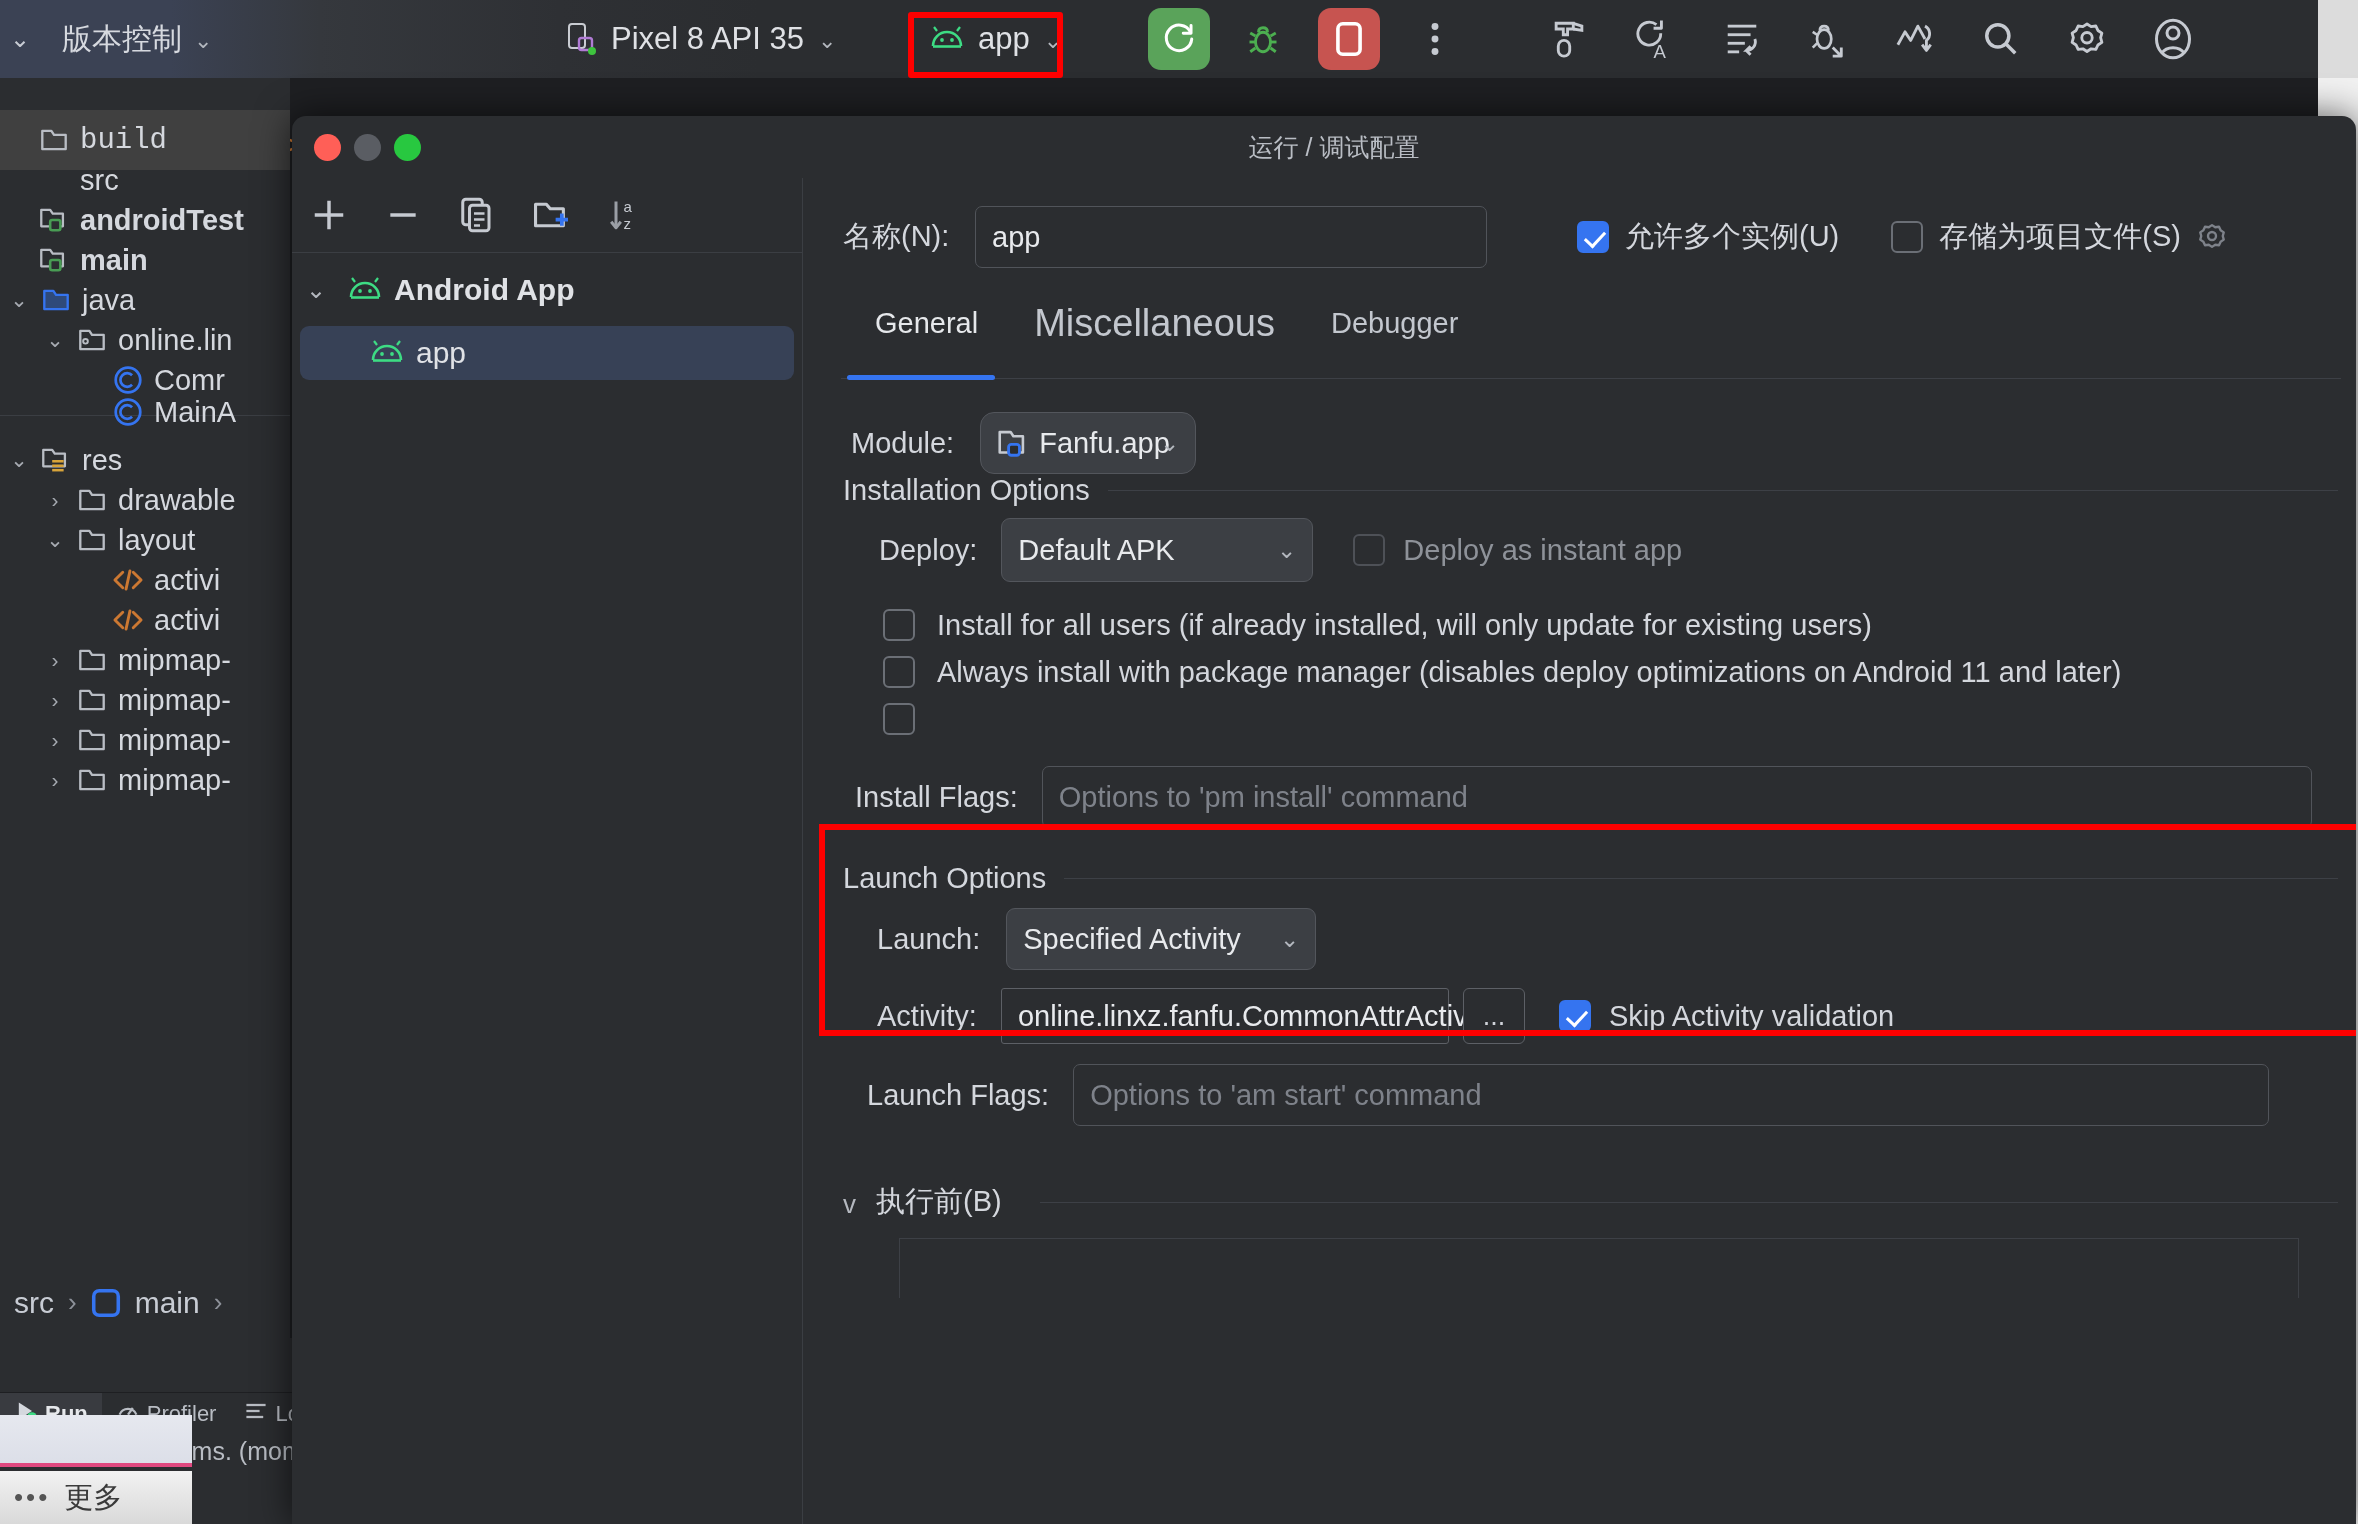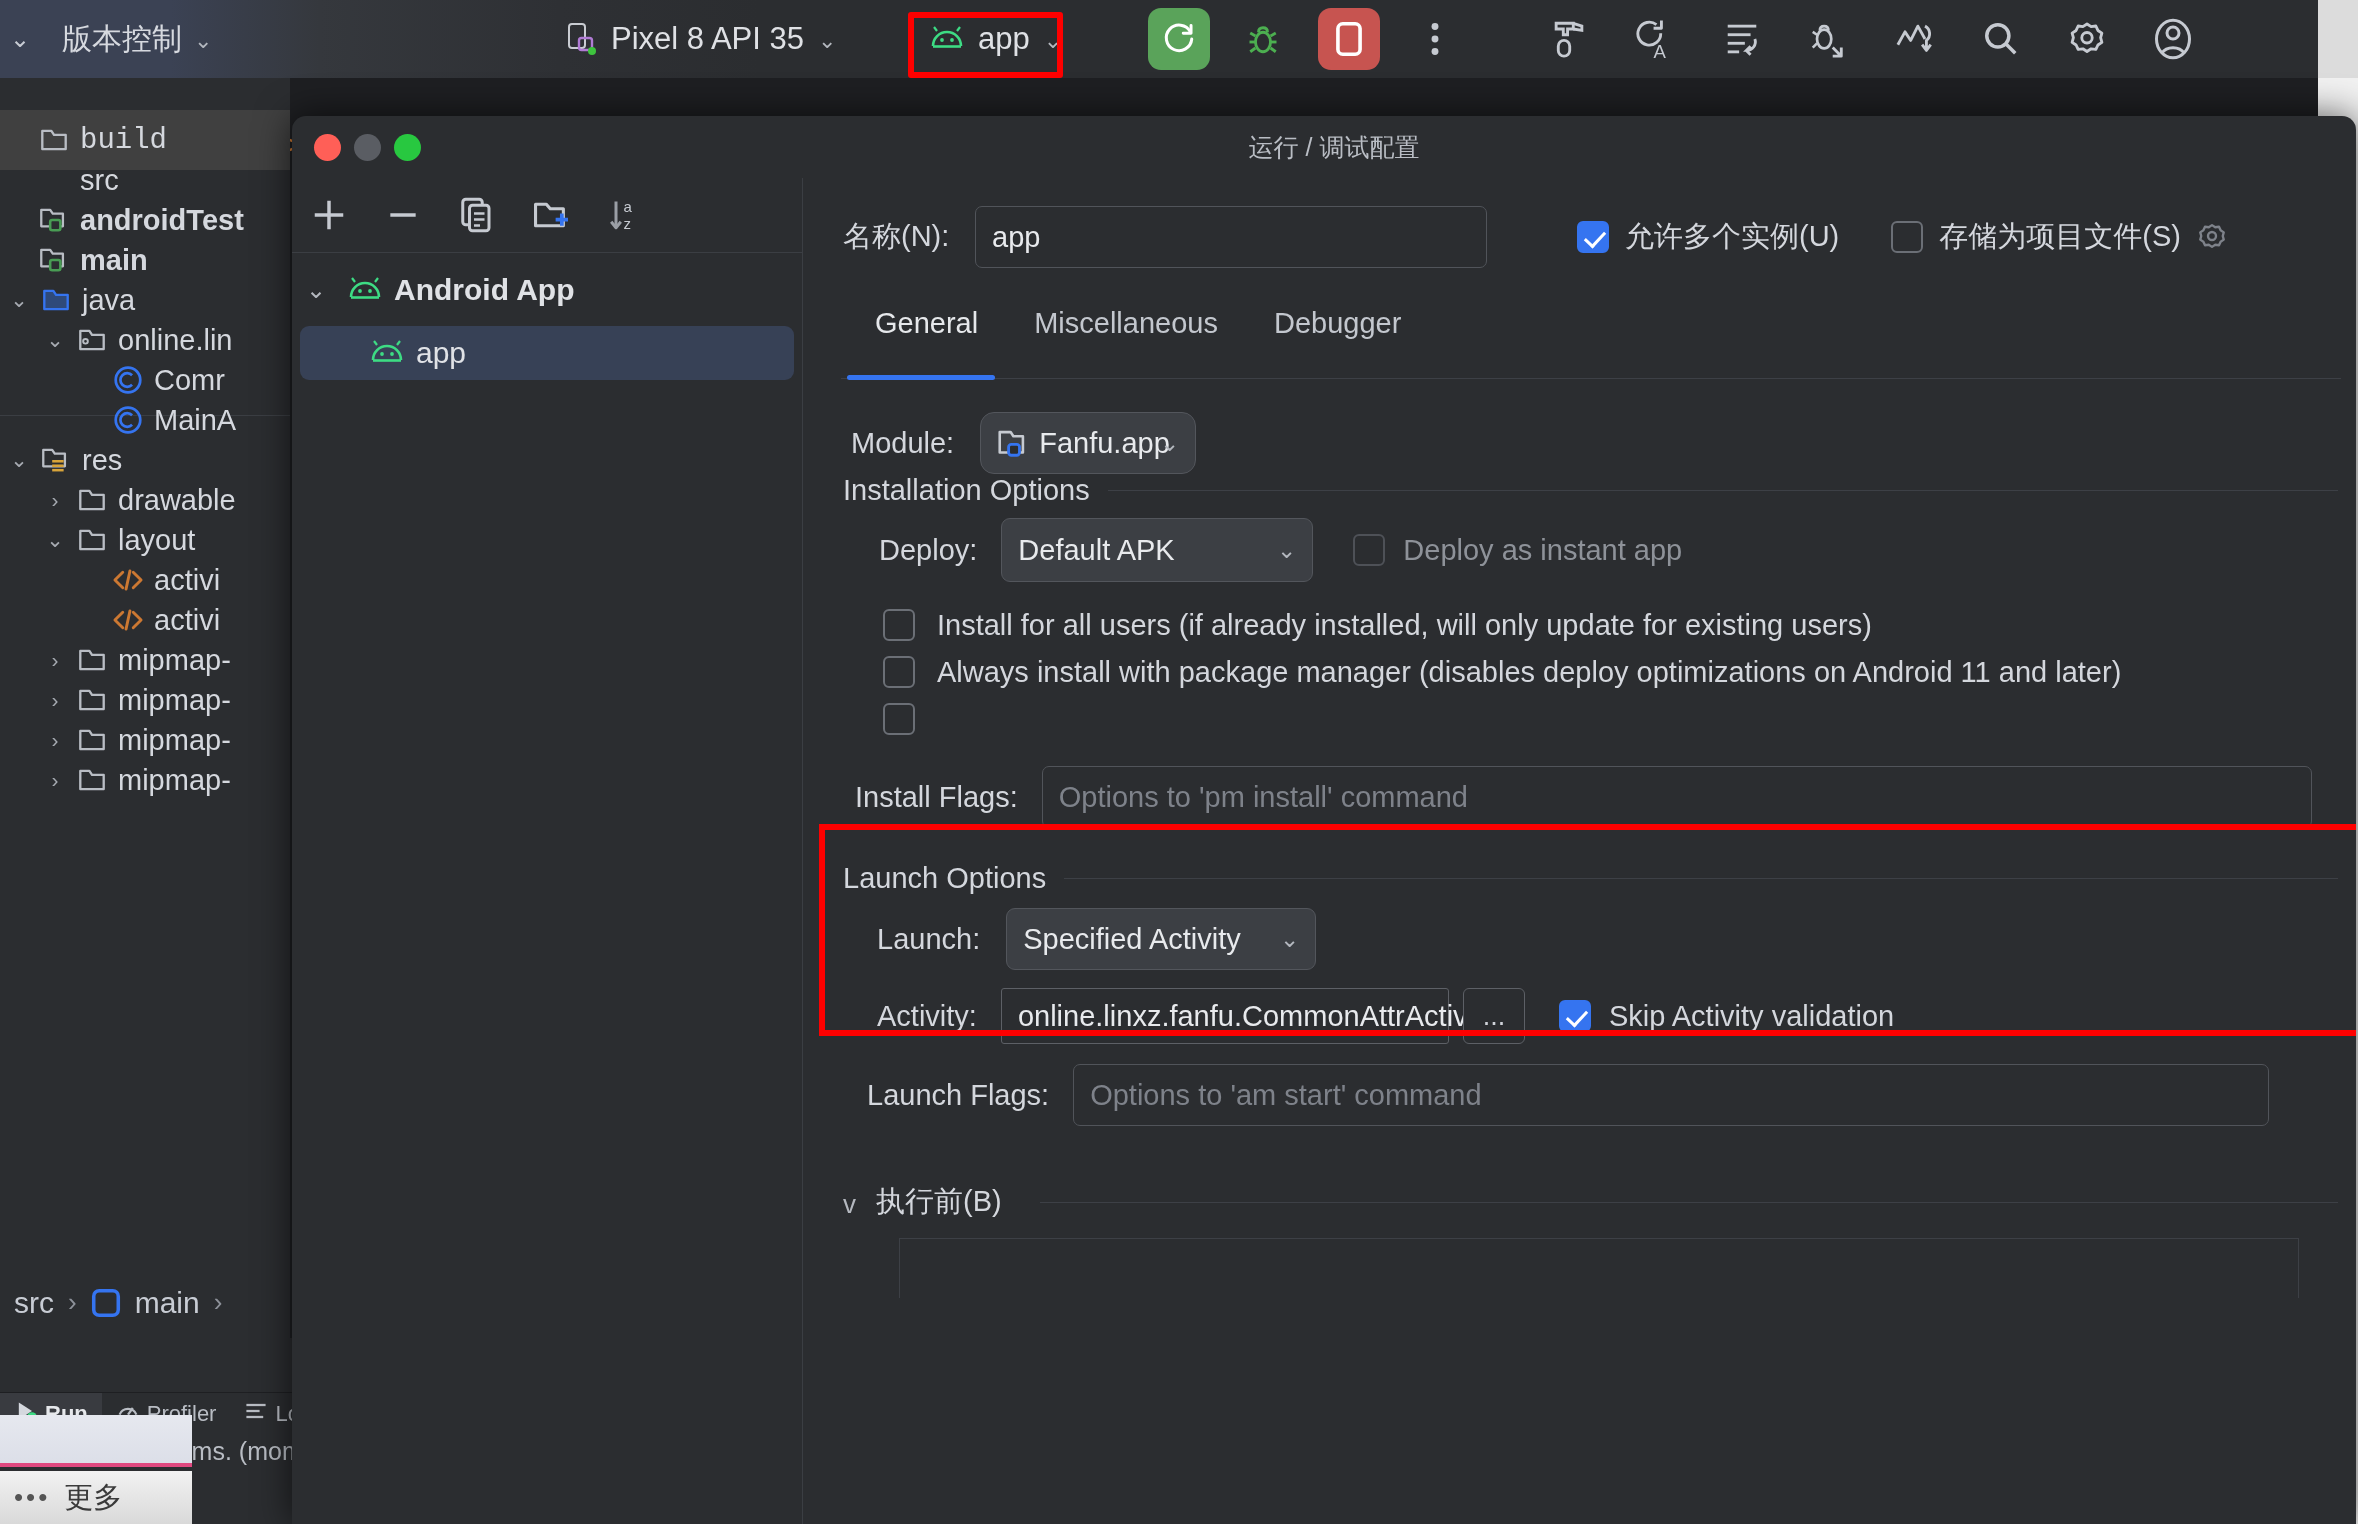--- a/index.html
+++ b/index.html
@@ -421,21 +421,21 @@
           <div class="tree-row" style="top: 272px; padding-left: 74px;">
             <span class="tw"></span>
             <span class="ti">
               <svg width="30" height="30" viewBox="0 0 22 22">
                 <circle cx="11" cy="11" r="9" fill="none" stroke="#3574f0" stroke-width="2"></circle>
                 <path d="M14 7.5 A5 5 0 1 0 14 14.5" fill="none" stroke="#3574f0" stroke-width="2"></path>
               </svg>
             </span>
             <span class="tl">Comr</span>
           </div>
-          <div class="tree-row" style="top: 312px; padding-left: 74px;">
+          <div class="tree-row" style="top: 304px; padding-left: 74px;">
             <span class="tw"></span>
             <span class="ti">
               <svg width="30" height="30" viewBox="0 0 22 22">
                 <circle cx="11" cy="11" r="9" fill="none" stroke="#3574f0" stroke-width="2"></circle>
                 <path d="M14 7.5 A5 5 0 1 0 14 14.5" fill="none" stroke="#3574f0" stroke-width="2"></path>
               </svg>
             </span>
             <span class="tl">MainA</span>
           </div>
           <div class="tree-row" style="top: 352px; padding-left: 2px;">
@@ -670,21 +670,21 @@
           <span class="lbl">存储为项目文件(S)</span>
           <svg width="30" height="30" viewBox="0 0 24 24">
             <path d="M12 2.5 L14.6 4.2 L17.6 3.8 L18.9 6.6 L21.4 8.3 L20.6 11.2 L21.4 14.1 L18.9 15.8 L17.6 18.6 L14.6 18.2 L12 19.9 L9.4 18.2 L6.4 18.6 L5.1 15.8 L2.6 14.1 L3.4 11.2 L2.6 8.3 L5.1 6.6 L6.4 3.8 L9.4 4.2 Z" fill="none" stroke="#7e828a" stroke-width="1.9" stroke-linejoin="round"></path>
             <circle cx="12" cy="11.2" r="3.2" fill="none" stroke="#7e828a" stroke-width="1.9"></circle>
           </svg>
         </div>
       </div>
 
       <div class="row" style="left:44px; top:116px; height:58px; gap:0;" id="form-tabs">
           <span style="color: rgb(230, 232, 235); font-size: 29px; padding: 0px 28px;">General</span>
-          <span style="color: rgb(195, 199, 206); font-size: 29px; padding: 0px 28px;">Miscellaneous</span>
+          <span style="color: rgb(195, 199, 206); font-size: 38px; padding: 0px 28px;">Miscellaneous</span>
           <span style="color: rgb(195, 199, 206); font-size: 29px; padding: 0px 28px;">Debugger</span>
         </div>
       <div style="position:absolute; left:38px; top:200px; width:1500px; height:1px; background:#3d4046;"></div>
       <div style="position:absolute; left:44px; top:197px; width:148px; height:5px; background:#3574f0; border-radius:3px;"></div>
 
       <div class="row" style="left:48px; top:234px; height:62px;">
         <span class="lbl">Module:</span>
         <div class="combo" style="margin-left:26px; width:216px; height:62px;border-radius:14px;">
           <svg width="30" height="28" viewBox="0 0 22 20">
             <path d="M2 2 H10 L12 5 H19 V17 H2 Z" fill="none" stroke="#c6cad1" stroke-width="1.9" stroke-linejoin="round"></path>

